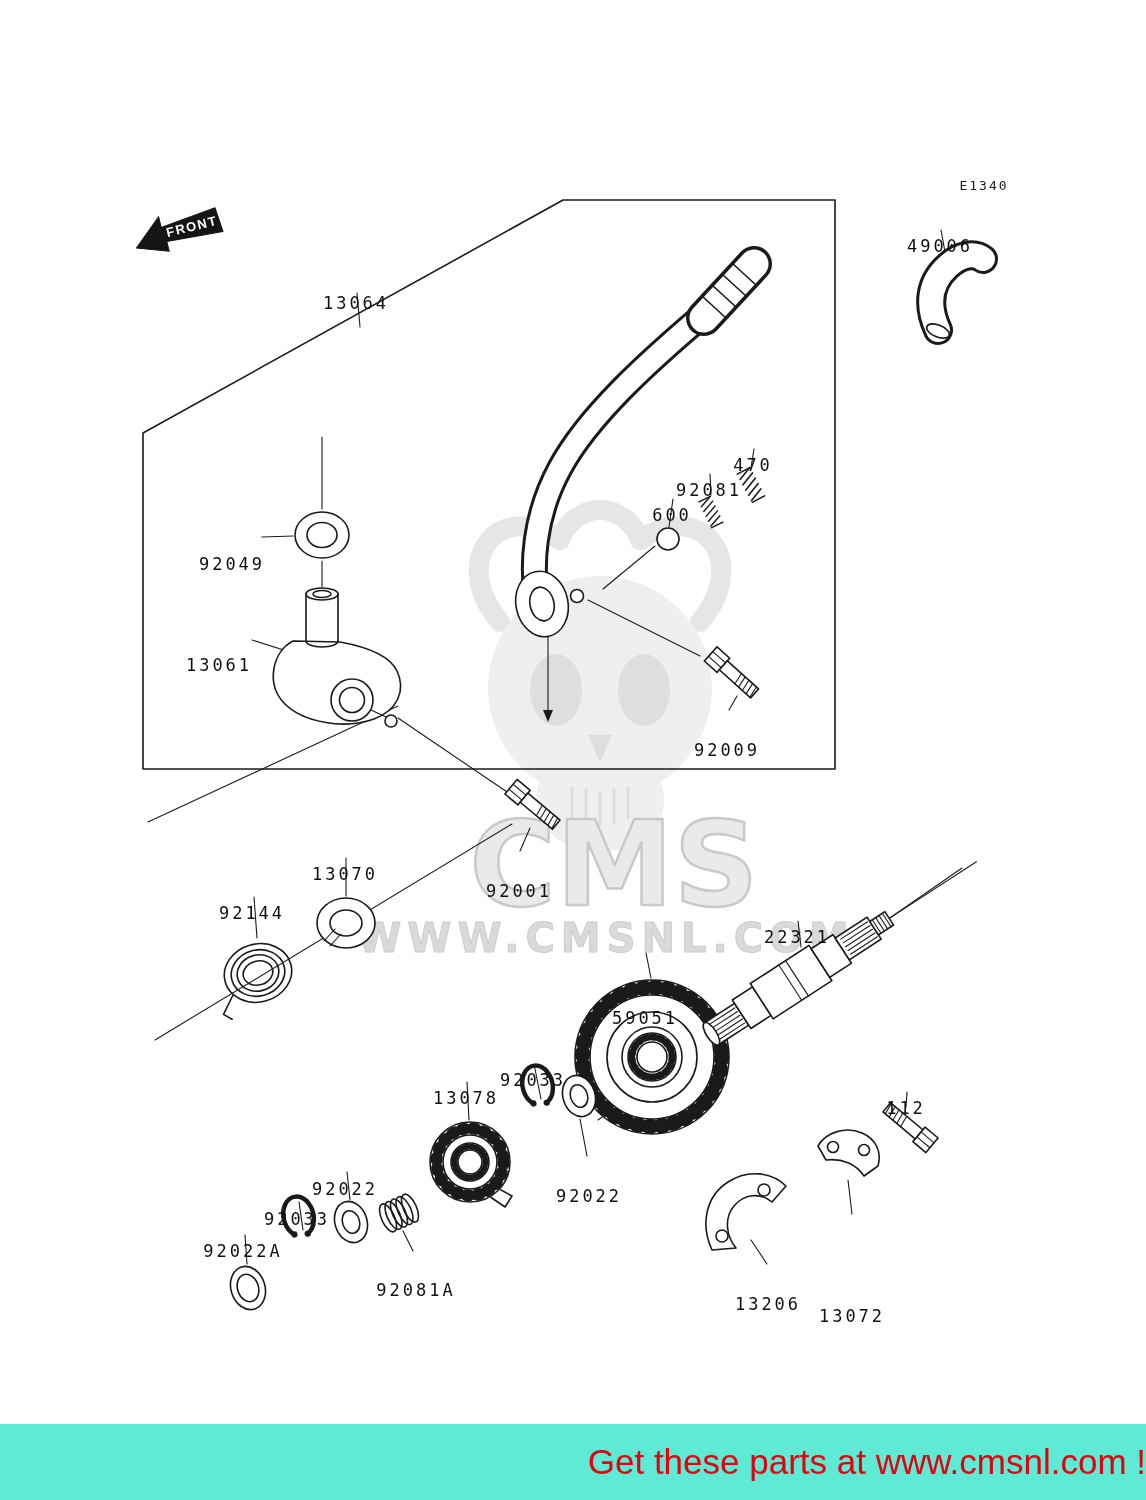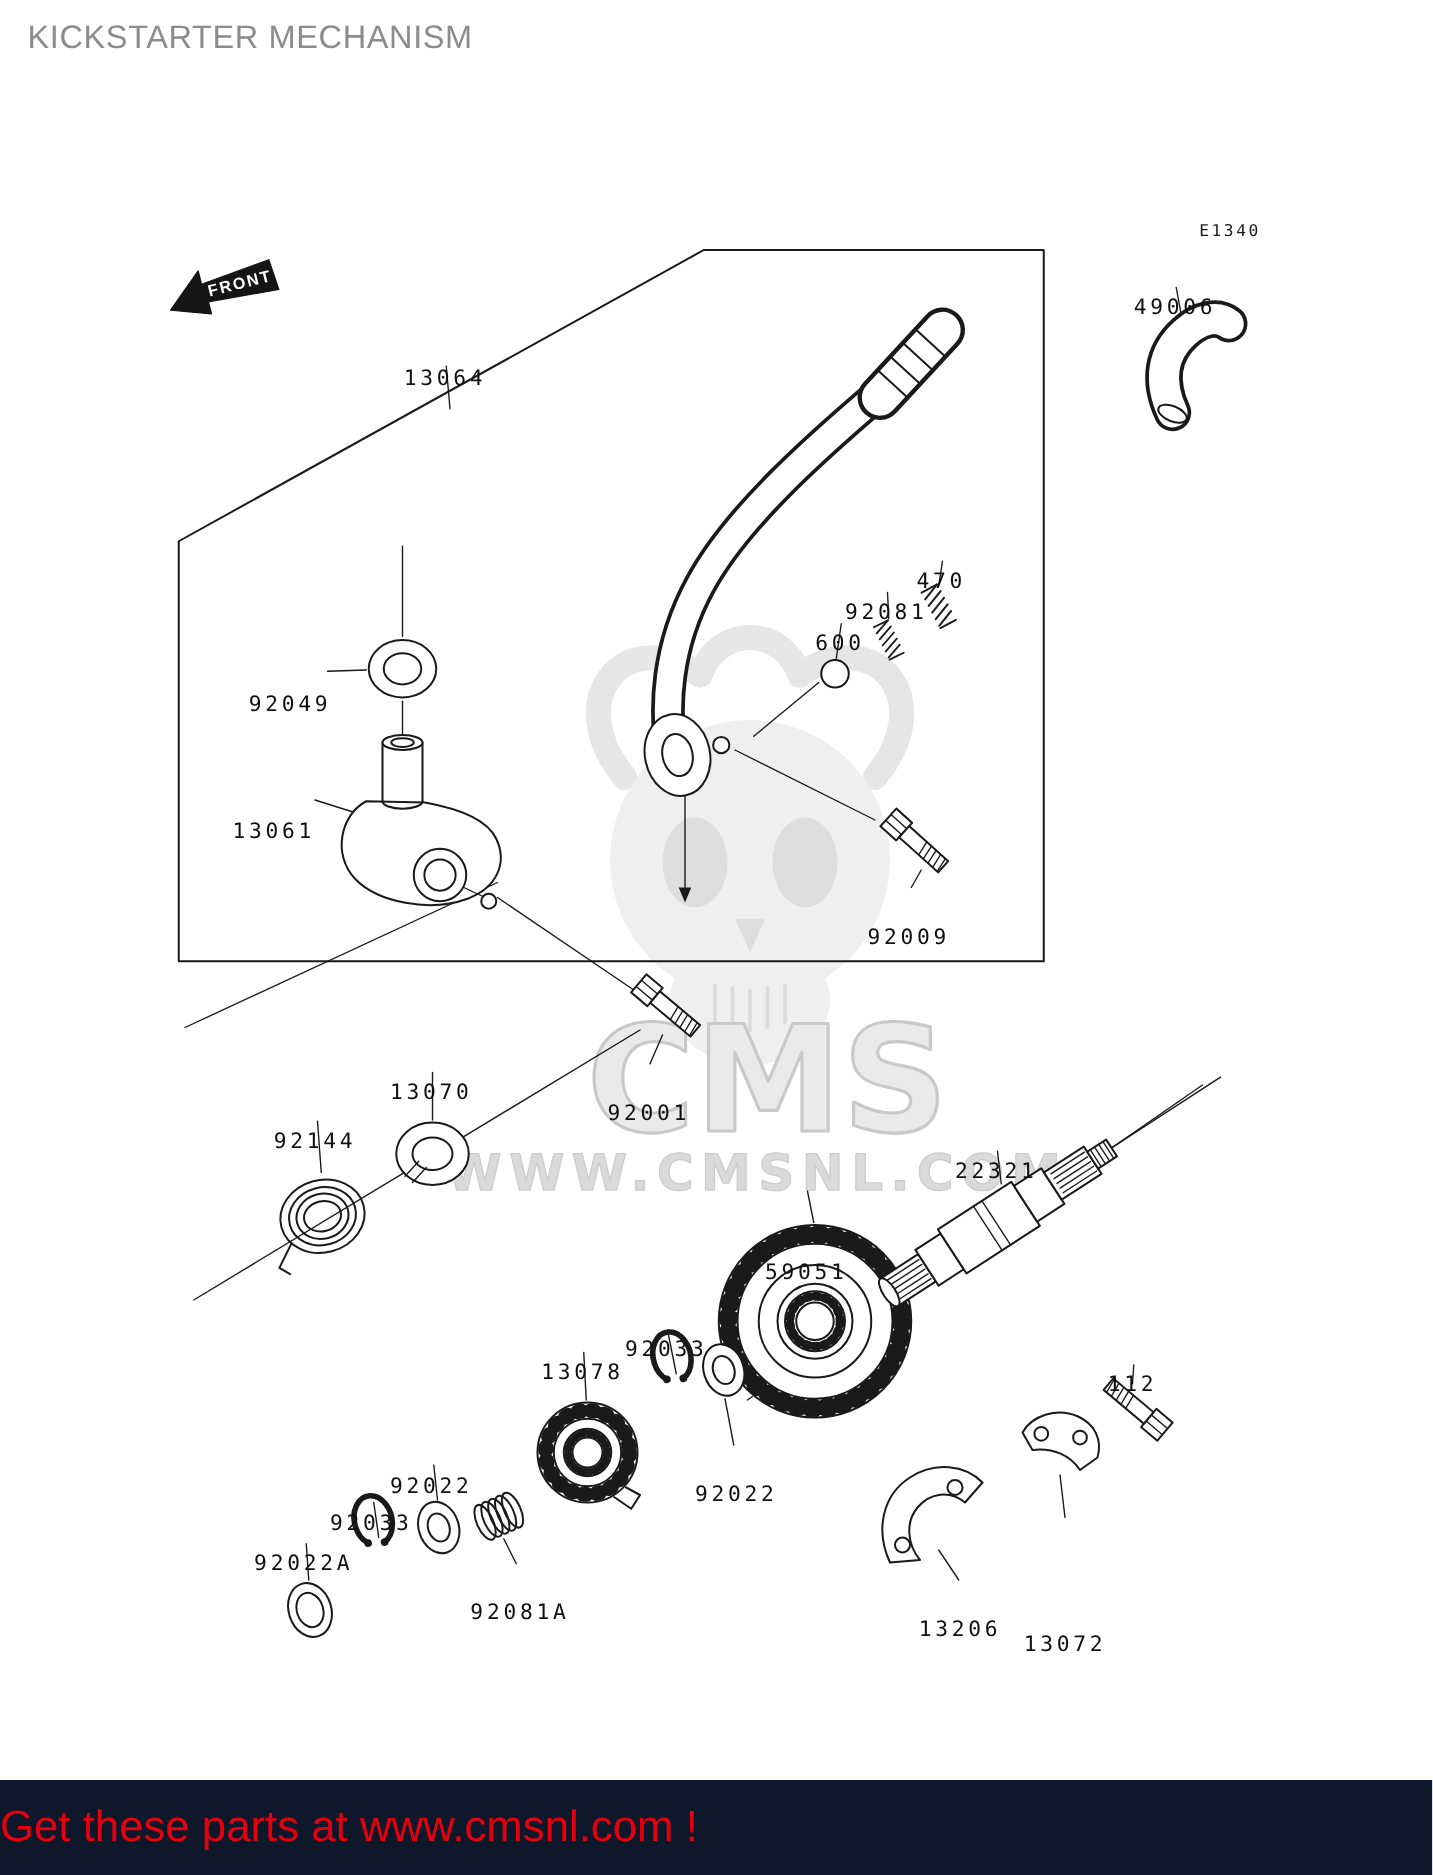--- a/index.html
+++ b/index.html
@@ -7,42 +7,41 @@
          font-family:"Liberation Sans",sans-serif;}
   .page-title{position:absolute;left:22px;top:14px;font-size:26px;color:#8c8c8c;
               letter-spacing:.5px;font-family:"Liberation Sans",sans-serif;}
   .diagram-svg{position:absolute;left:0;top:0;}
   .part-label{position:absolute;transform:translate(-50%,-50%);
               font-family:"DejaVu Sans Mono",monospace;font-size:17px;letter-spacing:3px;
               color:#101010;white-space:nowrap;margin-top:28px;}
   .diagram-code{position:absolute;transform:translate(-50%,-50%);
               font-family:"DejaVu Sans Mono",monospace;font-size:13px;letter-spacing:2px;
               color:#1a1a1a;white-space:nowrap;text-align:right;}
-  .footer{position:absolute;left:0;right:0;bottom:0;height:76px;background:#0f172a;
-          display:flex;align-items:center;justify-content:flex-start;}
+  .footer{position:absolute;left:0;right:0;bottom:0;height:76px;background:#5eead4;
+          display:flex;align-items:center;justify-content:flex-end;}
   .footer-text{color:#e3000f;font-size:35px;font-family:"Liberation Sans",sans-serif;}
   
   .ln{fill:none;stroke:#1a1a1a;stroke-width:1.6;}
   .lnw{fill:#ffffff;stroke:#1a1a1a;stroke-width:1.6;}
   .thin{fill:none;stroke:#1a1a1a;stroke-width:1.1;}
   .teeth{fill:none;stroke:#1a1a1a;}
   .wm{stroke:none;}
   .wm-brand{font-family:"DejaVu Sans",sans-serif;font-size:118px;font-weight:bold;
             fill:#eaeaea;stroke:#c9c9c9;stroke-width:2.5px;text-anchor:middle;}
   .wm-url{font-family:"DejaVu Sans",sans-serif;font-size:40px;font-weight:bold;
           fill:#dadada;stroke:#cccccc;stroke-width:1px;letter-spacing:6px;text-anchor:middle;}
   .front-text{font-family:"Liberation Sans",sans-serif;font-size:13px;font-weight:bold;
               fill:#ffffff;letter-spacing:1.5px;text-anchor:middle;}
 </style>
 </head>
 <body>
 
 <div class="stage">
 
-  <div class="page-title">KICKSTARTER MECHANISM</div>
 
   <svg class="diagram-svg" width="1146" height="1500" viewBox="0 0 1146 1500" stroke-linecap="round" stroke-linejoin="round">
 
     <defs>
       <g id="bolt">
         <rect x="-30" y="-9.5" width="17" height="19" class="lnw"></rect>
         <path d="M -30,-3.2 H -13 M -30,3.2 H -13" class="thin"></path>
         <rect x="-13" y="-6" width="42" height="12" class="lnw"></rect>
         <path d="M 6,-6 L 8,6 M 11,-6 L 13,6 M 16,-6 L 18,6 M 21,-6 L 23,6 M 26,-6 L 28,6" class="thin"></path>
       </g>

